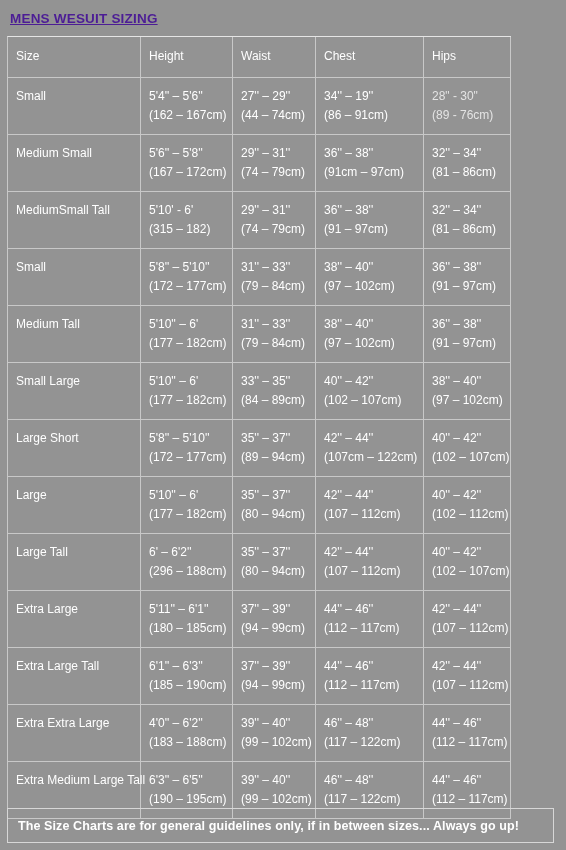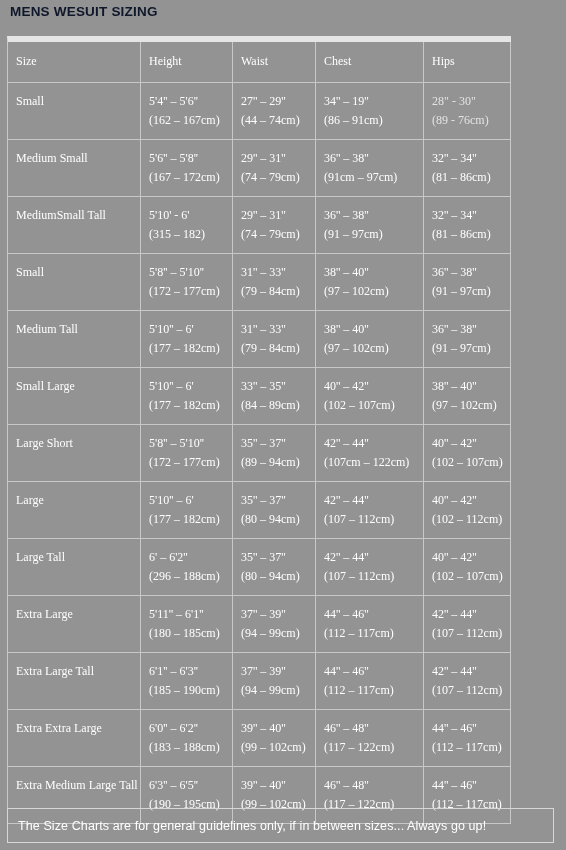--- a/index.html
+++ b/index.html
@@ -16,41 +16,41 @@
   }
   .page {
     position: relative;
     width: 566px;
     height: 850px;
     box-sizing: border-box;
   }
   .page-title {
     position: absolute;
     left: 10px;
-    top: 4px;
+    top: 11px;
     font-size: 13.5px;
     font-weight: bold;
-    color: #0f172a;
+    color: #4c1d95;
     letter-spacing: 0.2px;
     white-space: nowrap;
+    text-decoration: underline;
   }
   .size-table-wrap {
     position: absolute;
     left: 7px;
     top: 36px;
     width: 504px;
   }
   table.size-table {
     border-collapse: separate;
     border-spacing: 0;
     width: 504px;
     table-layout: fixed;
-    border-top: 6px solid #e5e5e5;
+    border-top: 1px solid #e5e5e5;
     border-left: 1px solid #c8c8c8;
-    font-family: Liberation Serif, serif;
   }
   table.size-table th,
   table.size-table td {
     border-right: 1px solid #c8c8c8;
     border-bottom: 1px solid #c8c8c8;
     color: #ffffff;
     font-size: 12px;
     text-align: left;
     vertical-align: top;
     padding: 9px 0 9px 8px;
@@ -81,21 +81,21 @@
     width: 547px;
     height: 35px;
     box-sizing: border-box;
     border: 1px solid #d7d7d7;
     display: flex;
     align-items: center;
     padding-left: 10px;
   }
   .footnote-text {
     font-size: 12.5px;
-    font-weight: normal;
+    font-weight: bold;
     color: #ffffff;
     white-space: nowrap;
     letter-spacing: 0.1px;
   }
 </style>
 </head>
 <body>
 
 <div class="page">
 
@@ -349,21 +349,21 @@
             <td>
               <span class="cell-line">42'' – 44''</span>
               <span class="cell-line">(107 – 112cm)</span>
             </td>
           </tr>
           <tr>
             <td>
               <span class="cell-line">Extra Extra Large</span>
             </td>
             <td>
-              <span class="cell-line">6'0'' – 6'2''</span>
+              <span class="cell-line">4'0'' – 6'2''</span>
               <span class="cell-line">(183 – 188cm)</span>
             </td>
             <td>
               <span class="cell-line">39'' – 40''</span>
               <span class="cell-line">(99 – 102cm)</span>
             </td>
             <td>
               <span class="cell-line">46'' – 48''</span>
               <span class="cell-line">(117 – 122cm)</span>
             </td>

